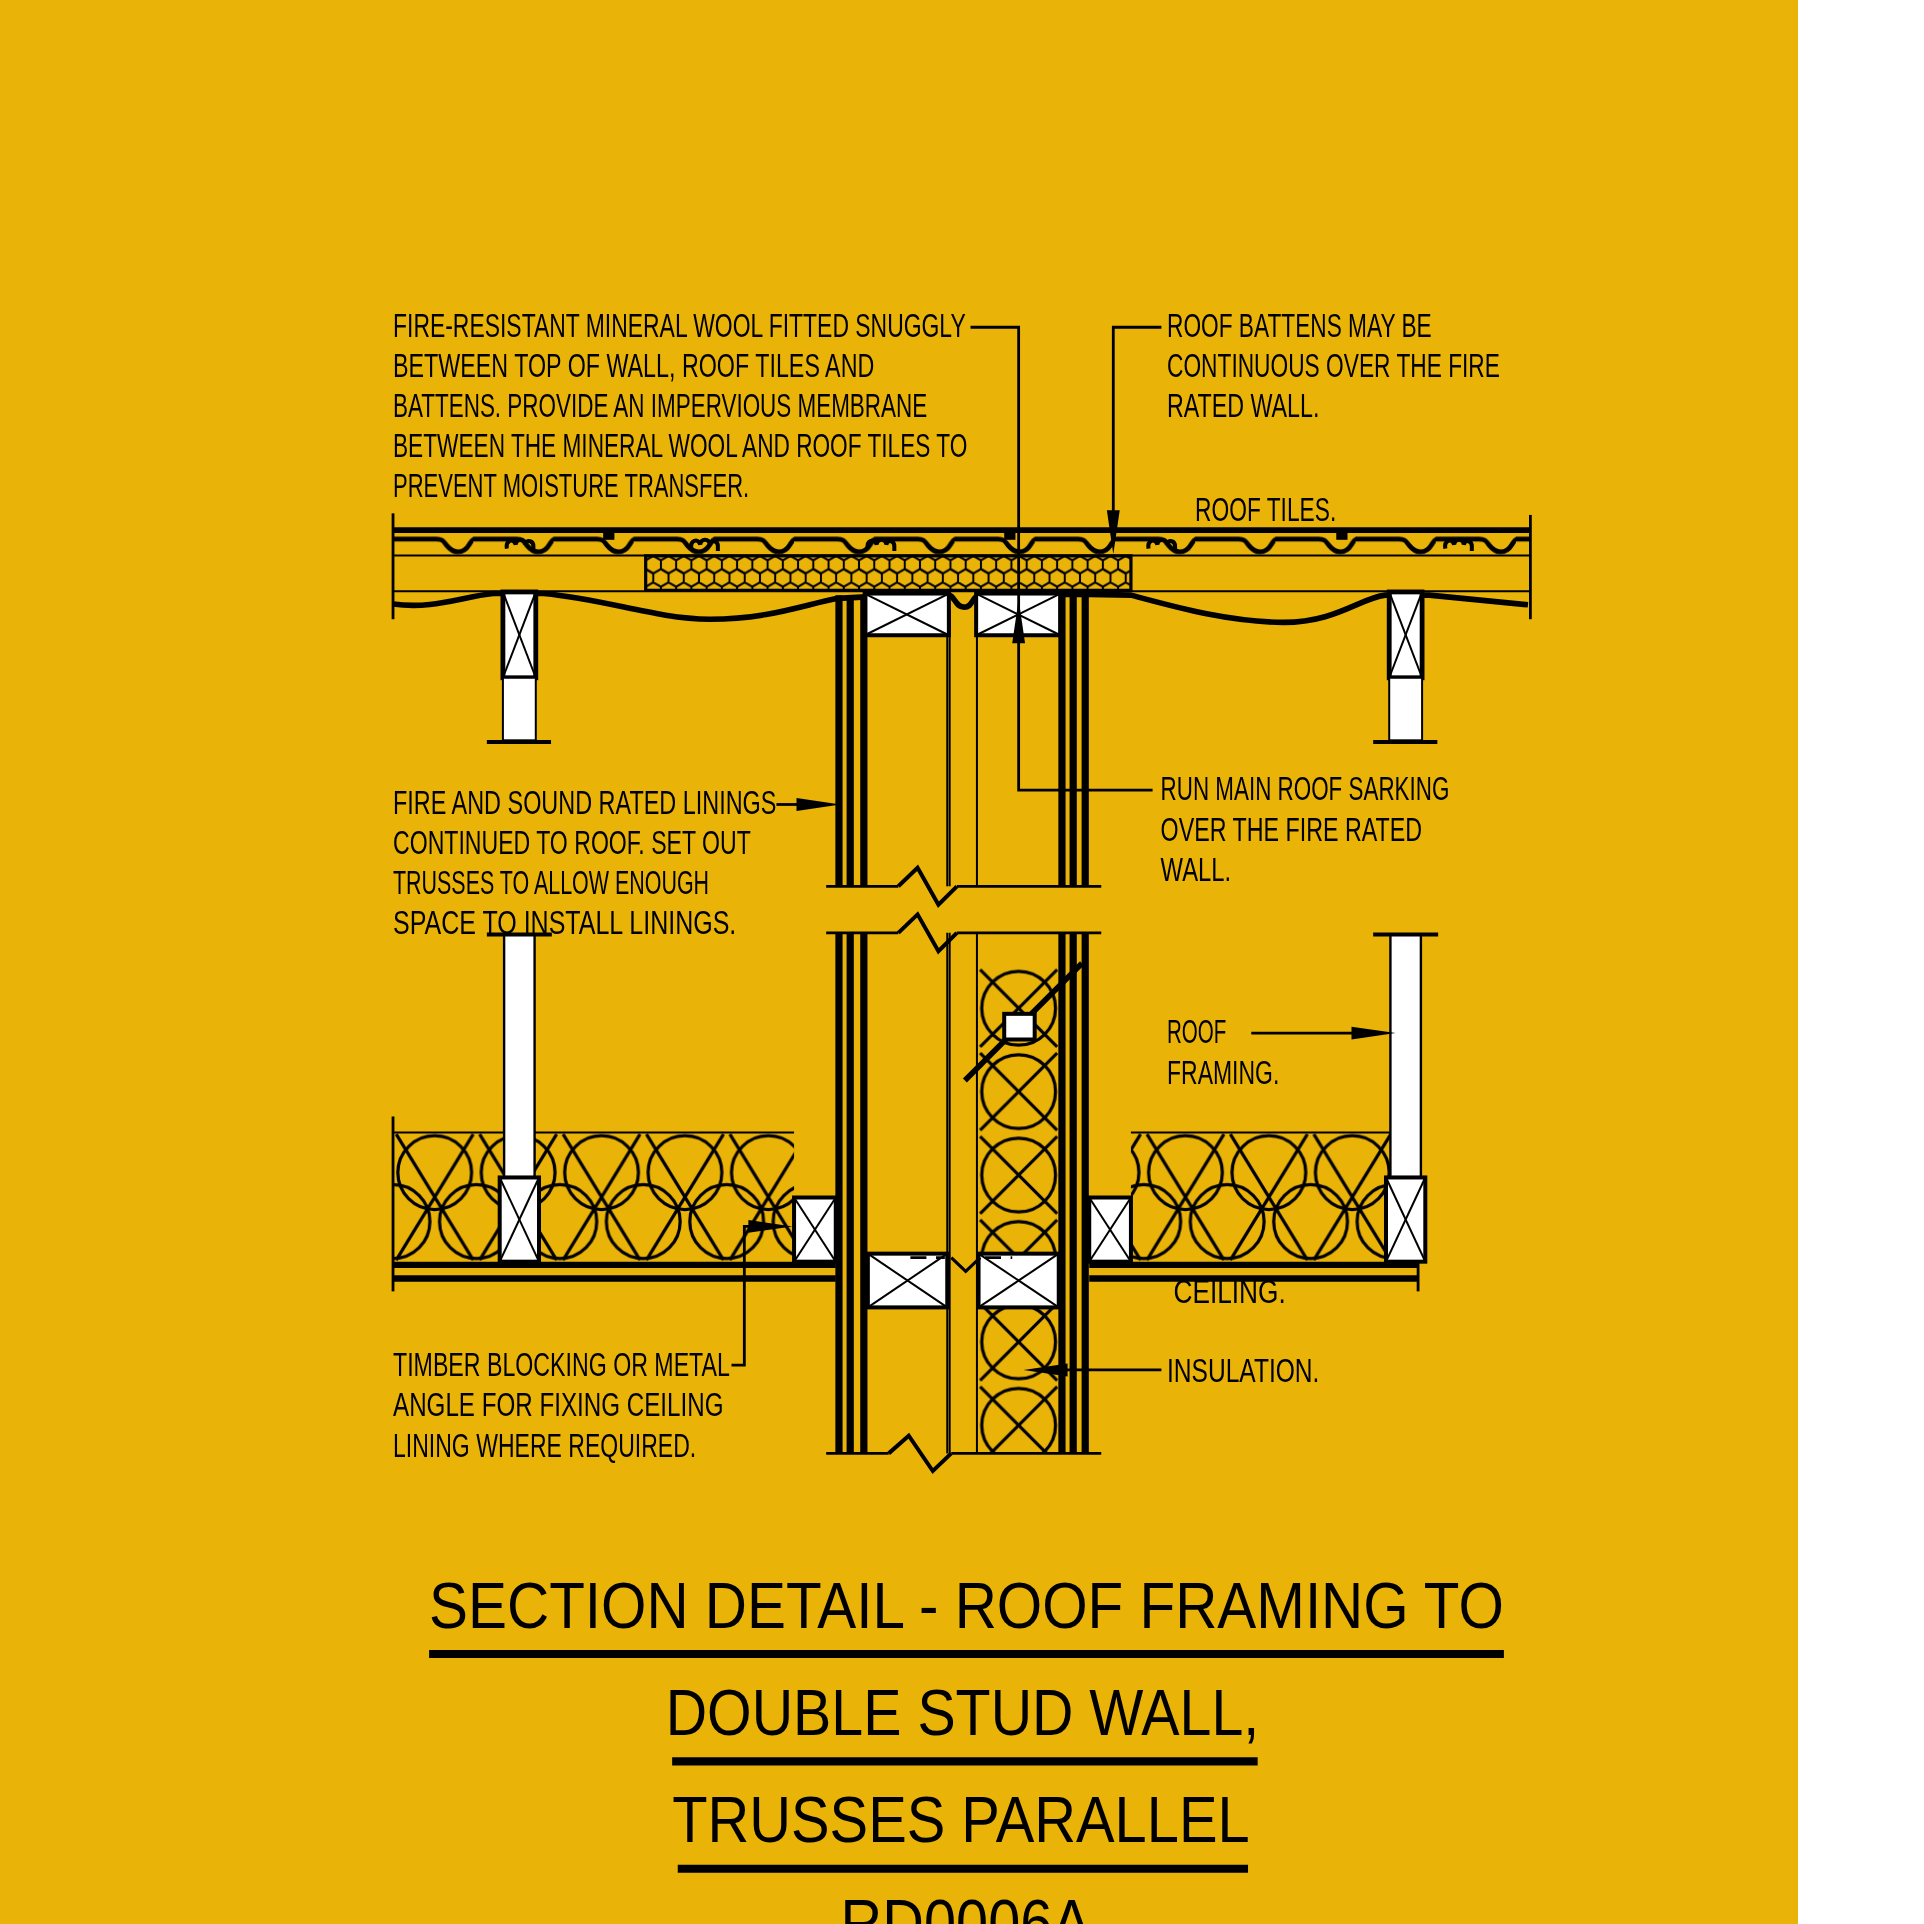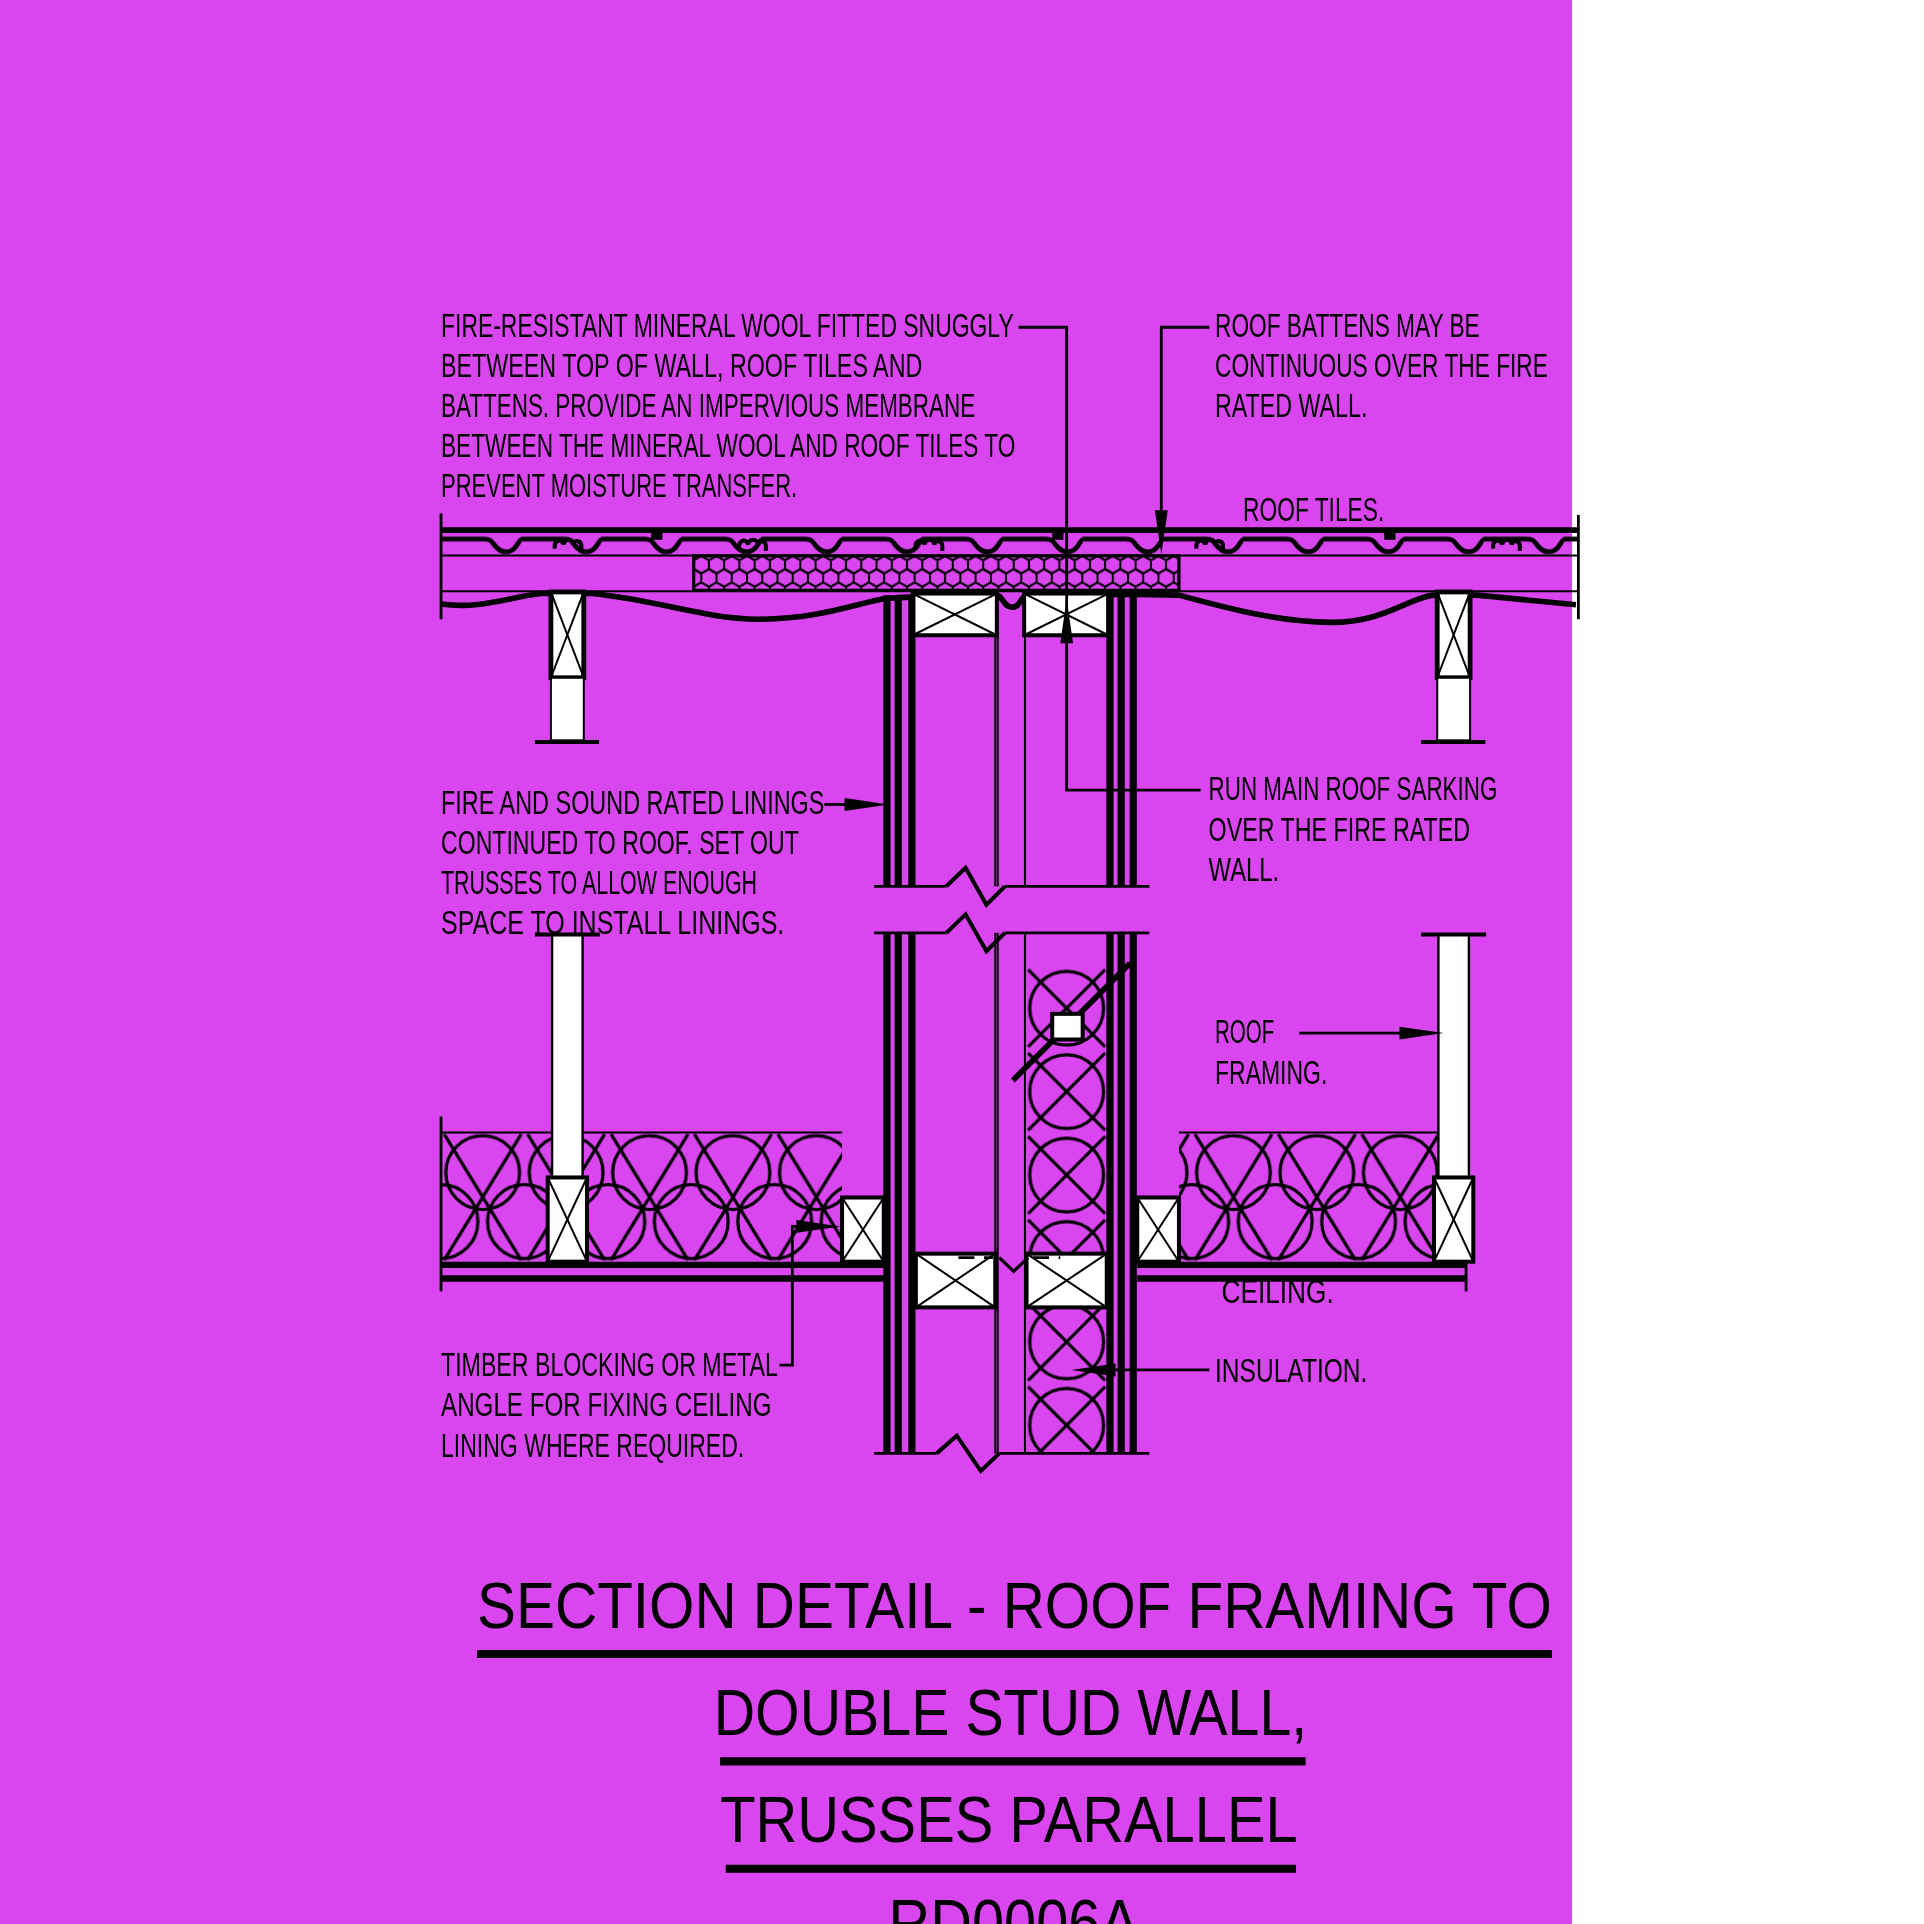--- a/index.html
+++ b/index.html
@@ -1,16 +1,16 @@
 <!DOCTYPE html>
 <html style="font-size:13px"><head>
 <meta charset="utf-8">
 <style>
   html,body{margin:0;padding:0;background:#ffffff;}
-  .page{width:1524px;height:1925px;background:#d946ef;position:relative;padding-left:48px;}
+  .page{width:1798px;height:1925px;background:#eab308;position:relative;}
   svg{display:block;}
   text{font-family:"Liberation Sans", sans-serif;fill:#000;}
   .ann{font-size:42px;}
   .ttl{font-size:80px;}
   .ln{stroke:#000;fill:none;}
 </style>
 </head>
 <body>
 
 <div class="page">

